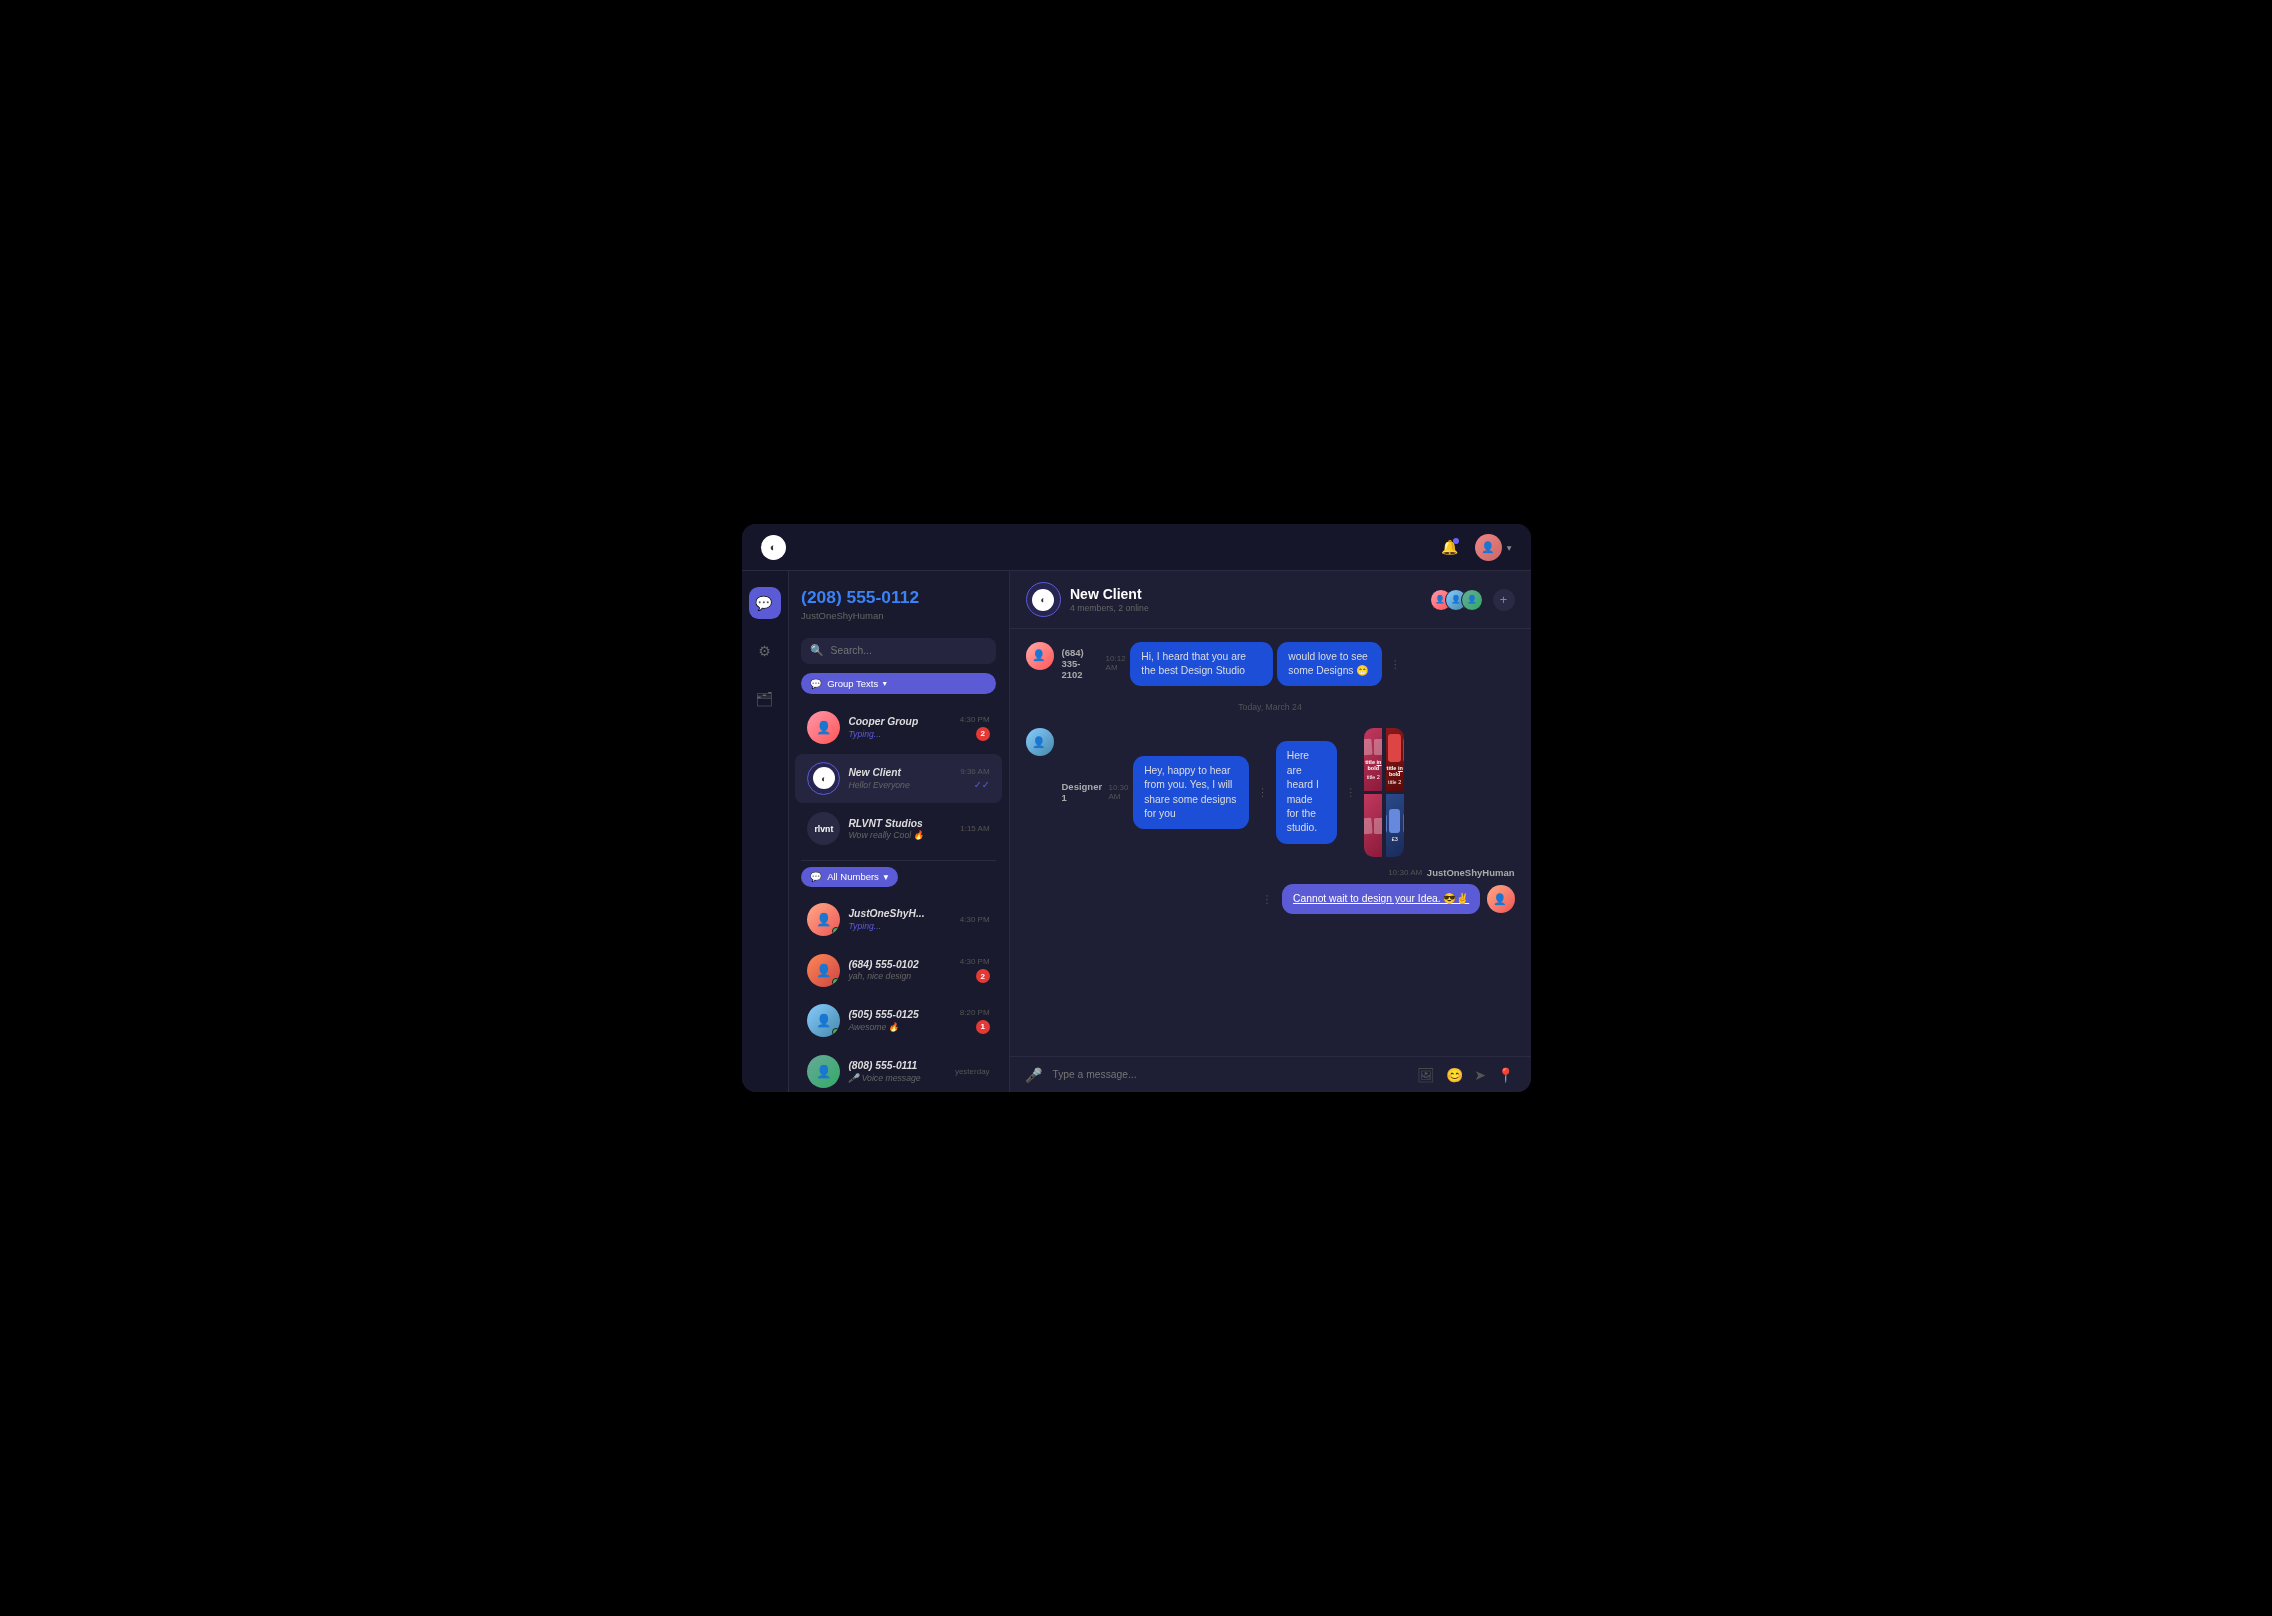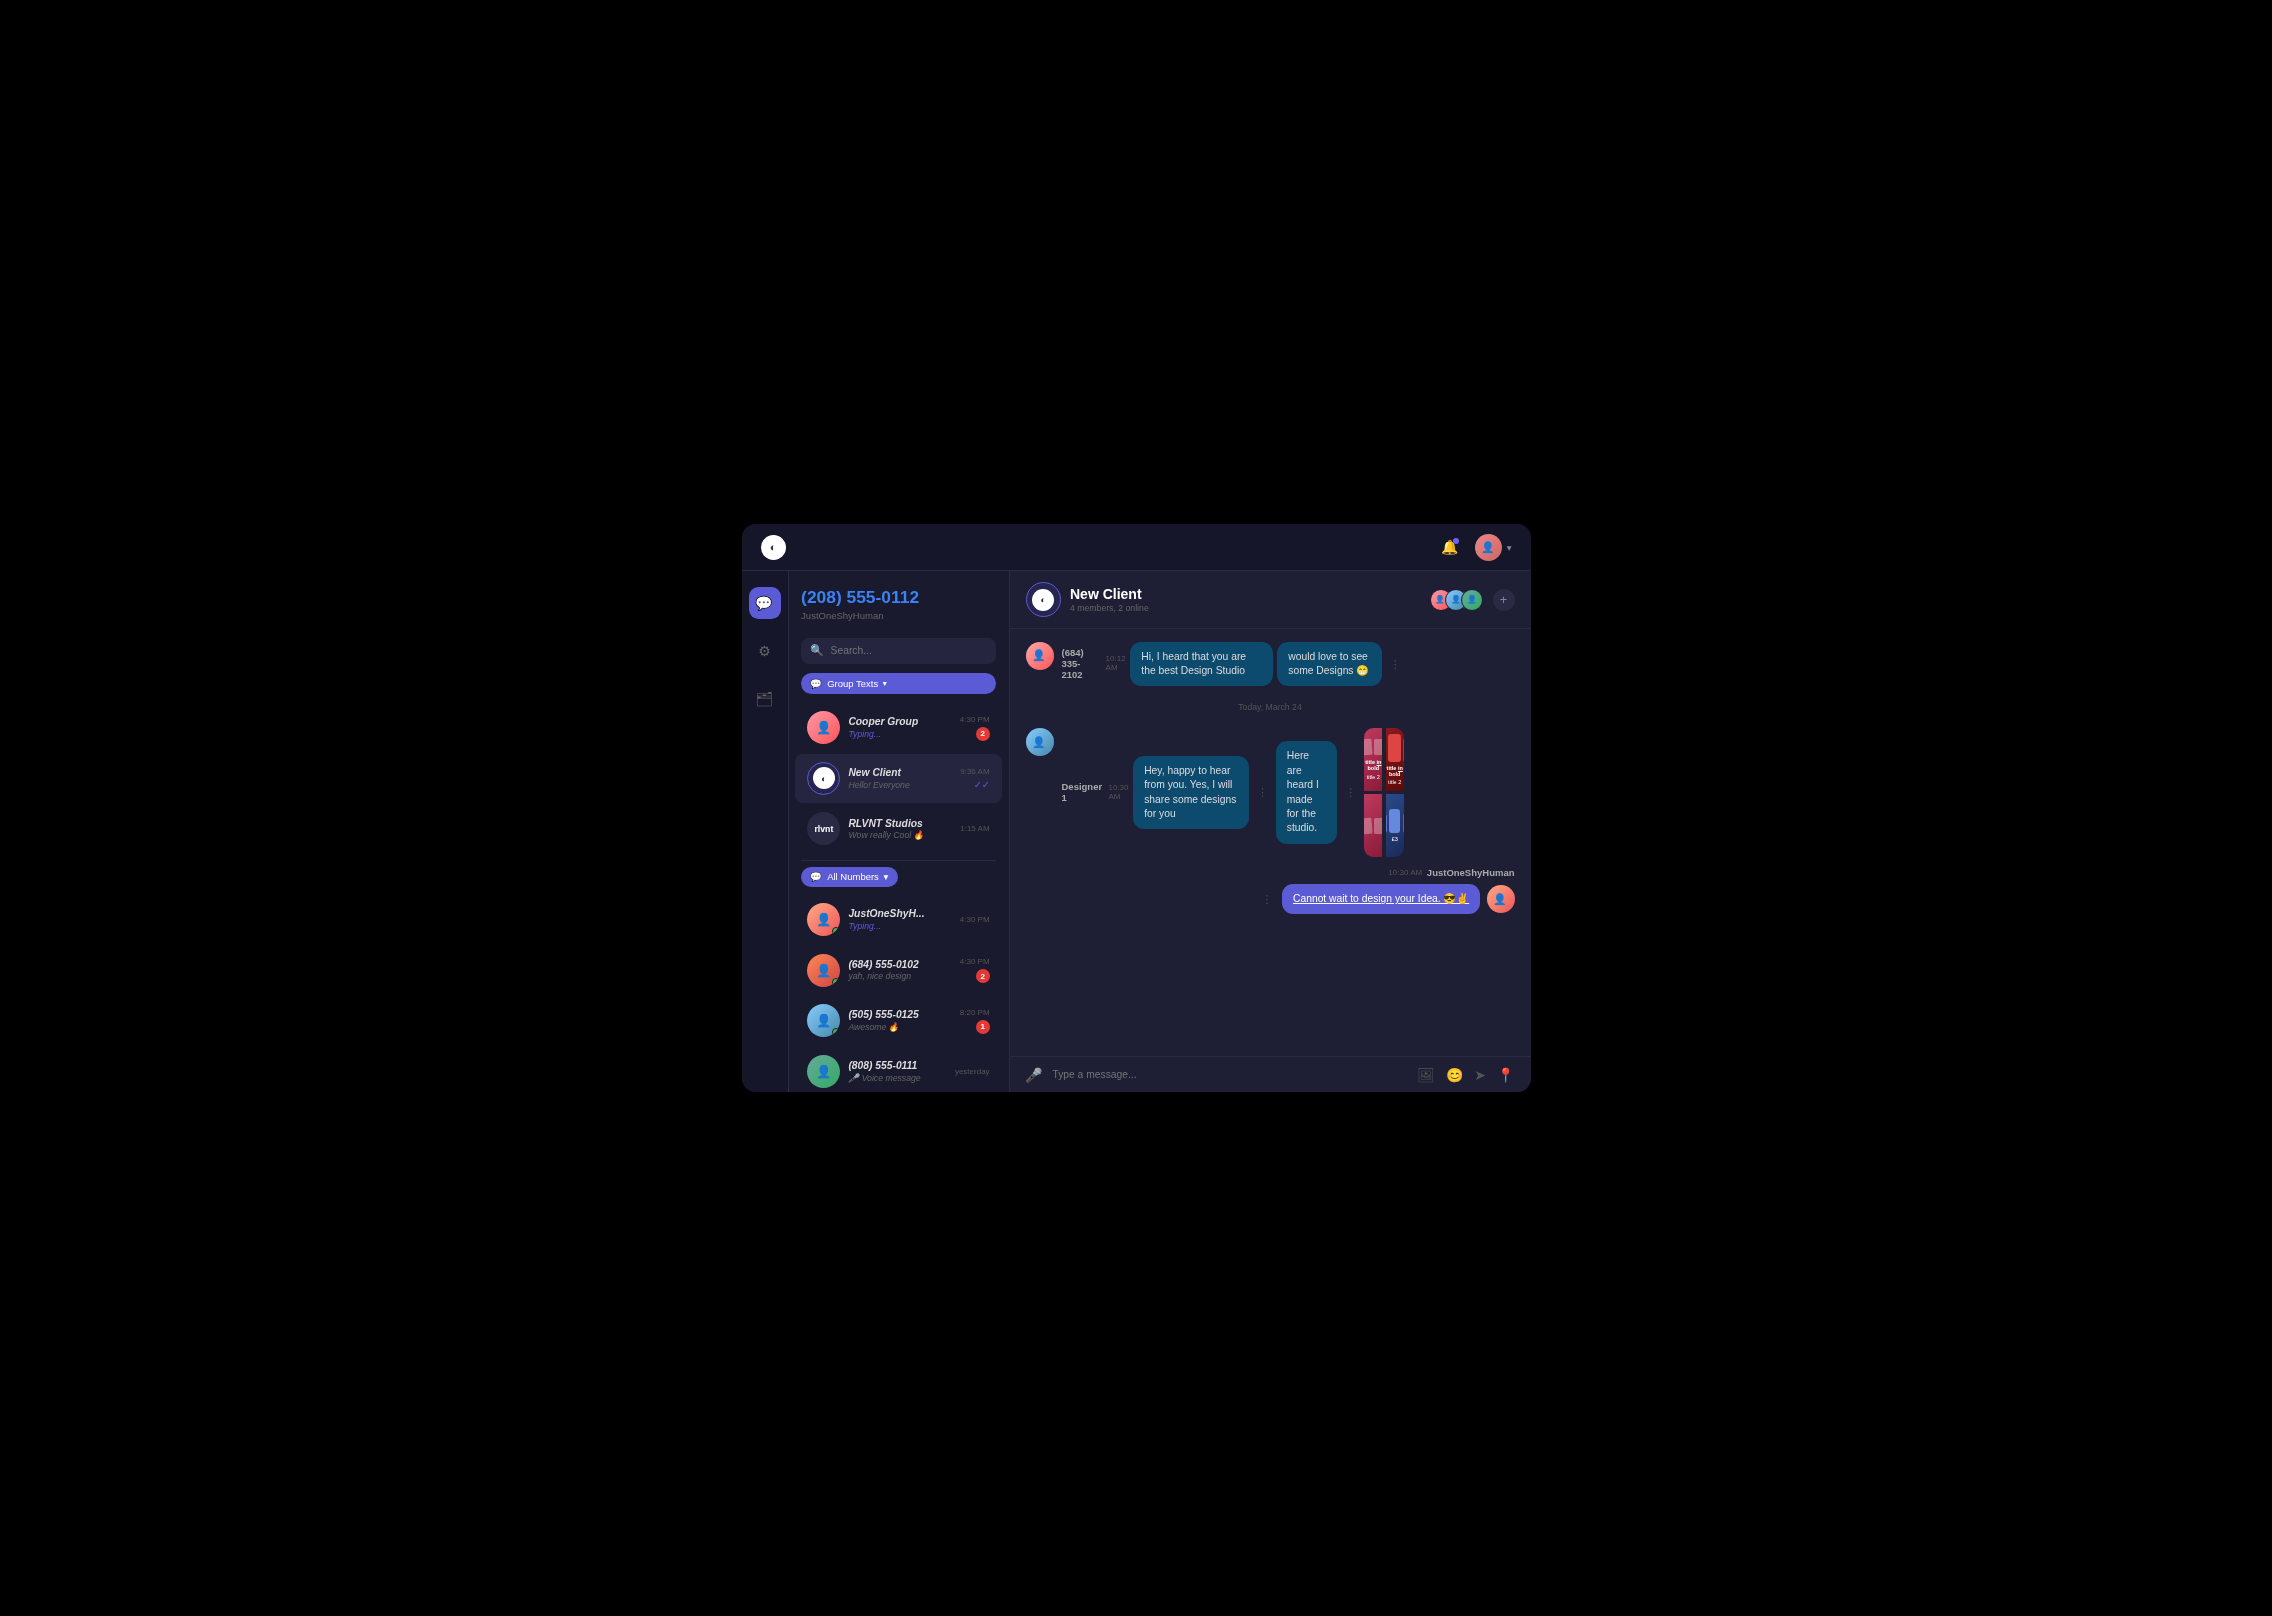--- a/index.html
+++ b/index.html
@@ -394,21 +394,21 @@
     .msg-name {
       font-size: 9.5px;
       font-weight: 600;
       color: #aaa;
     }
     .msg-time {
       font-size: 8px;
       color: #555;
     }
     .bubble {
-      background: #0c4a6e;
+      background: #1d4ed8;
       color: #ddd;
       border-radius: 11px;
       padding: 8px 11px;
       font-size: 10.3px;
       line-height: 1.4;
       position: relative;
       display: inline-block;
     }
     .bubble.right-bubble {
       background: #5b5bd6;

